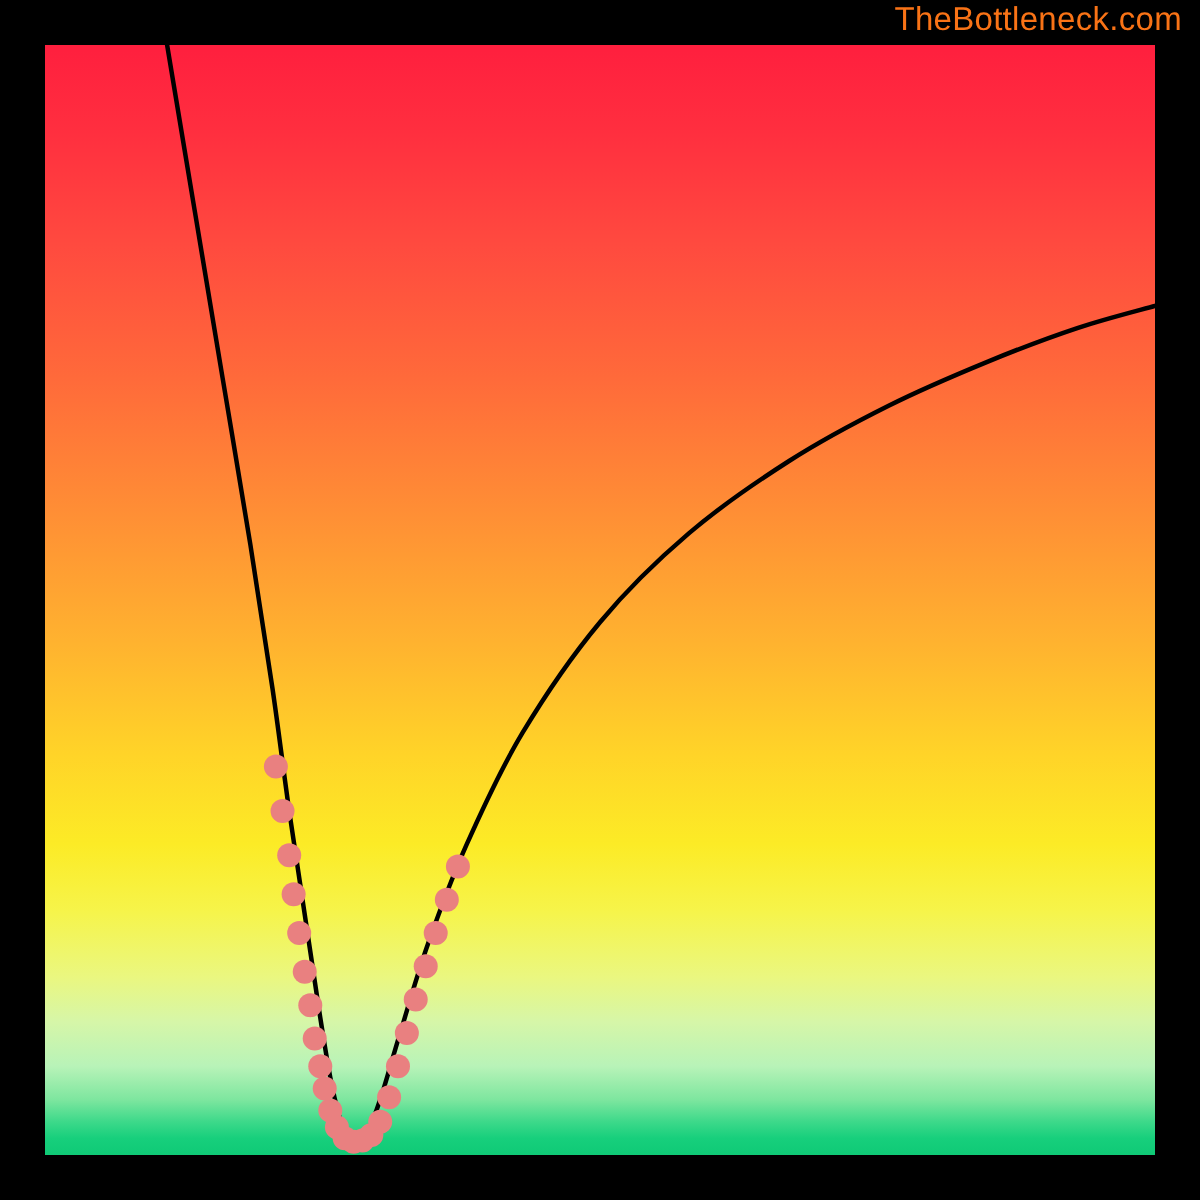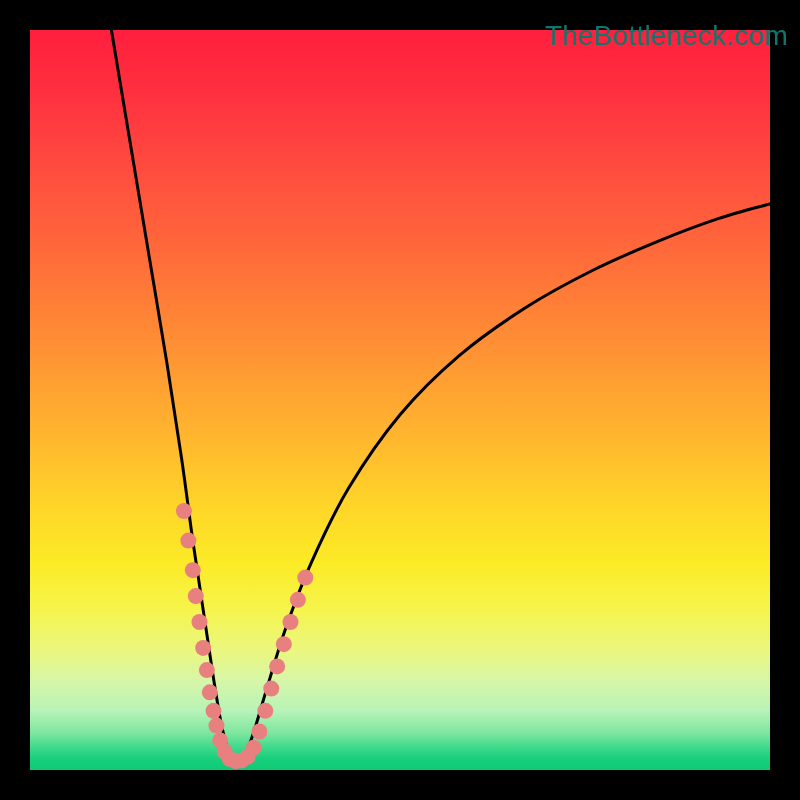--- a/index.html
+++ b/index.html
@@ -49,24 +49,24 @@
       #17cf7c 98.5%,
       #0fca76 100%
     );
   }
   svg.curve {
     position: absolute;
     inset: 0;
   }
   .watermark {
     position: absolute;
-    top: 20px;
+    top: 0;
     right: 12px;
-    color: #0f766e;
-    font-size: 28px;
+    color: #f97316;
+    font-size: 22px;
     font-weight: 500;
     letter-spacing: 0.2px;
     user-select: none;
   }
 </style>
 </head>
 <body>
 
 <div class="frame">
   <div class="plot-area">

